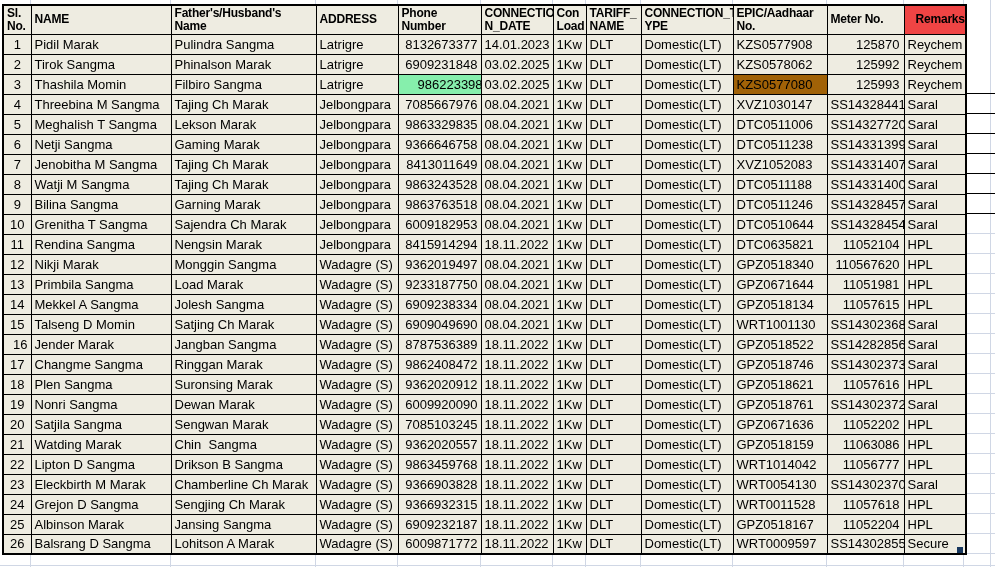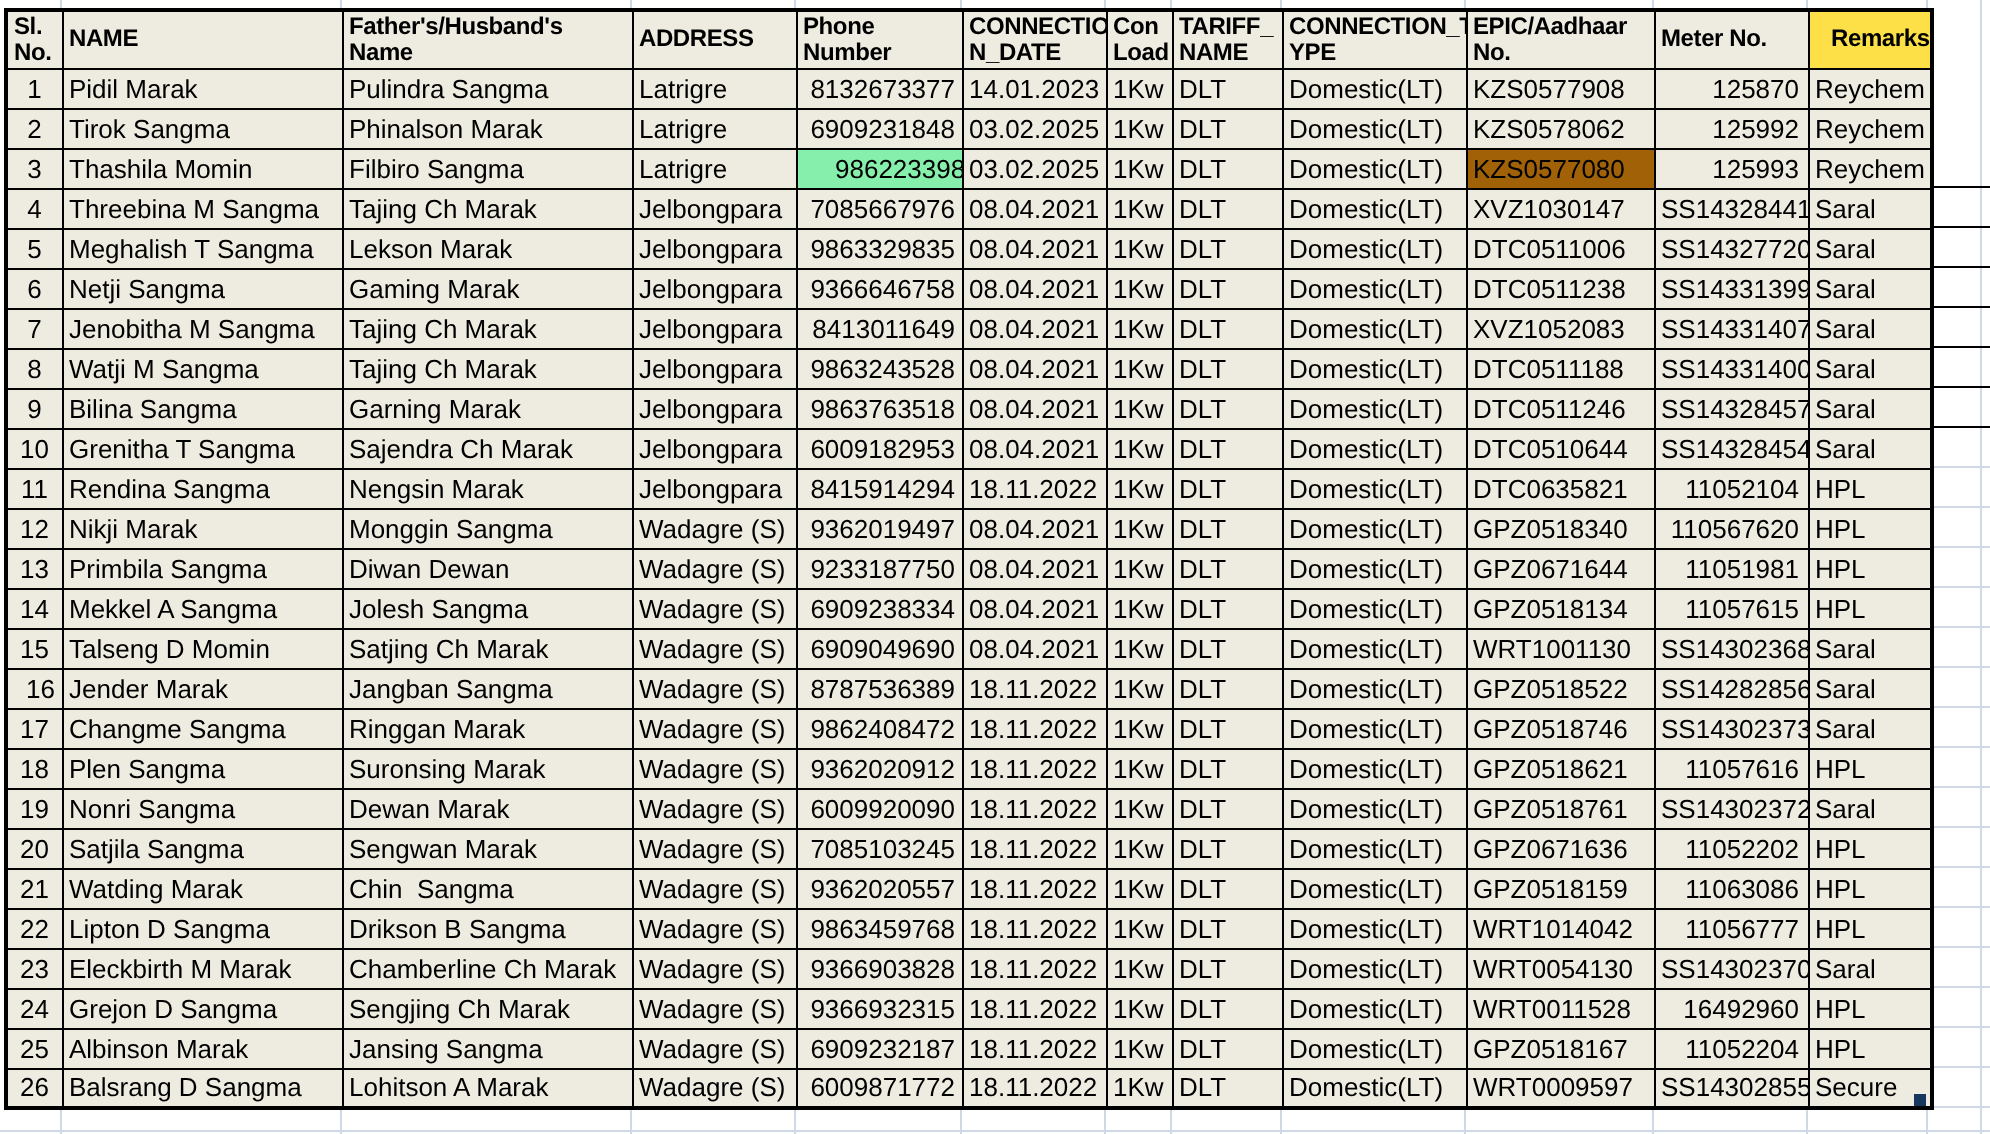--- a/index.html
+++ b/index.html
@@ -131,21 +131,21 @@
 N_DATE</th>
         <th style="background: rgb(238, 236, 225); color: rgb(0, 0, 0);">Con
 Load</th>
         <th style="background: rgb(238, 236, 225); color: rgb(0, 0, 0);">TARIFF_
 NAME</th>
         <th style="background: rgb(238, 236, 225); color: rgb(0, 0, 0);">CONNECTION_T
 YPE</th>
         <th style="background: rgb(238, 236, 225); color: rgb(0, 0, 0);">EPIC/Aadhaar
 No.</th>
         <th style="background: rgb(238, 236, 225); color: rgb(0, 0, 0);">Meter No.</th>
-        <th style="background: #fde047; color: rgb(0, 0, 0); padding-left: 11px;">Remarks</th>
+        <th style="background: #ef4444; color: rgb(0, 0, 0); padding-left: 11px;">Remarks</th>
       </tr>
     </thead>
     <tbody>
       <tr>
         <td class="c-sl" style="background: rgb(238, 236, 225); color: rgb(0, 0, 0);">1</td>
         <td class="c-name" style="background: rgb(238, 236, 225); color: rgb(0, 0, 0);">Pidil Marak</td>
         <td class="c-father" style="background: rgb(238, 236, 225); color: rgb(0, 0, 0);">Pulindra Sangma</td>
         <td class="c-address" style="background: rgb(238, 236, 225); color: rgb(0, 0, 0);">Latrigre</td>
         <td class="c-phone" style="background: rgb(238, 236, 225); color: rgb(0, 0, 0);">8132673377</td>
         <td class="c-date" style="background: rgb(238, 236, 225); color: rgb(0, 0, 0);">14.01.2023</td>
@@ -306,21 +306,21 @@
         <td class="c-load" style="background: rgb(238, 236, 225); color: rgb(0, 0, 0);">1Kw</td>
         <td class="c-tariff" style="background: rgb(238, 236, 225); color: rgb(0, 0, 0);">DLT</td>
         <td class="c-type" style="background: rgb(238, 236, 225); color: rgb(0, 0, 0);">Domestic(LT)</td>
         <td class="c-epic" style="background: rgb(238, 236, 225); color: rgb(0, 0, 0);">GPZ0518340</td>
         <td class="c-meter num" style="background: rgb(238, 236, 225); color: rgb(0, 0, 0);">110567620</td>
         <td class="c-remarks" style="background: rgb(238, 236, 225); color: rgb(0, 0, 0);">HPL</td>
       </tr>
         <tr>
         <td class="c-sl" style="background: rgb(238, 236, 225); color: rgb(0, 0, 0);">13</td>
         <td class="c-name" style="background: rgb(238, 236, 225); color: rgb(0, 0, 0);">Primbila Sangma</td>
-        <td class="c-father" style="background: rgb(238, 236, 225); color: rgb(0, 0, 0);">Diwan Dewan</td>
+        <td class="c-father" style="background: rgb(238, 236, 225); color: rgb(0, 0, 0);">Load Marak</td>
         <td class="c-address" style="background: rgb(238, 236, 225); color: rgb(0, 0, 0);">Wadagre (S)</td>
         <td class="c-phone" style="background: rgb(238, 236, 225); color: rgb(0, 0, 0);">9233187750</td>
         <td class="c-date" style="background: rgb(238, 236, 225); color: rgb(0, 0, 0);">08.04.2021</td>
         <td class="c-load" style="background: rgb(238, 236, 225); color: rgb(0, 0, 0);">1Kw</td>
         <td class="c-tariff" style="background: rgb(238, 236, 225); color: rgb(0, 0, 0);">DLT</td>
         <td class="c-type" style="background: rgb(238, 236, 225); color: rgb(0, 0, 0);">Domestic(LT)</td>
         <td class="c-epic" style="background: rgb(238, 236, 225); color: rgb(0, 0, 0);">GPZ0671644</td>
         <td class="c-meter num" style="background: rgb(238, 236, 225); color: rgb(0, 0, 0);">11051981</td>
         <td class="c-remarks" style="background: rgb(238, 236, 225); color: rgb(0, 0, 0);">HPL</td>
       </tr>
@@ -468,21 +468,21 @@
         <td class="c-sl" style="background: rgb(238, 236, 225); color: rgb(0, 0, 0);">24</td>
         <td class="c-name" style="background: rgb(238, 236, 225); color: rgb(0, 0, 0);">Grejon D Sangma</td>
         <td class="c-father" style="background: rgb(238, 236, 225); color: rgb(0, 0, 0);">Sengjing Ch Marak</td>
         <td class="c-address" style="background: rgb(238, 236, 225); color: rgb(0, 0, 0);">Wadagre (S)</td>
         <td class="c-phone" style="background: rgb(238, 236, 225); color: rgb(0, 0, 0);">9366932315</td>
         <td class="c-date" style="background: rgb(238, 236, 225); color: rgb(0, 0, 0);">18.11.2022</td>
         <td class="c-load" style="background: rgb(238, 236, 225); color: rgb(0, 0, 0);">1Kw</td>
         <td class="c-tariff" style="background: rgb(238, 236, 225); color: rgb(0, 0, 0);">DLT</td>
         <td class="c-type" style="background: rgb(238, 236, 225); color: rgb(0, 0, 0);">Domestic(LT)</td>
         <td class="c-epic" style="background: rgb(238, 236, 225); color: rgb(0, 0, 0);">WRT0011528</td>
-        <td class="c-meter num" style="background: rgb(238, 236, 225); color: rgb(0, 0, 0);">16492960</td>
+        <td class="c-meter num" style="background: rgb(238, 236, 225); color: rgb(0, 0, 0);">11057618</td>
         <td class="c-remarks" style="background: rgb(238, 236, 225); color: rgb(0, 0, 0);">HPL</td>
       </tr>
         <tr>
         <td class="c-sl" style="background: rgb(238, 236, 225); color: rgb(0, 0, 0);">25</td>
         <td class="c-name" style="background: rgb(238, 236, 225); color: rgb(0, 0, 0);">Albinson Marak</td>
         <td class="c-father" style="background: rgb(238, 236, 225); color: rgb(0, 0, 0);">Jansing Sangma</td>
         <td class="c-address" style="background: rgb(238, 236, 225); color: rgb(0, 0, 0);">Wadagre (S)</td>
         <td class="c-phone" style="background: rgb(238, 236, 225); color: rgb(0, 0, 0);">6909232187</td>
         <td class="c-date" style="background: rgb(238, 236, 225); color: rgb(0, 0, 0);">18.11.2022</td>
         <td class="c-load" style="background: rgb(238, 236, 225); color: rgb(0, 0, 0);">1Kw</td>

